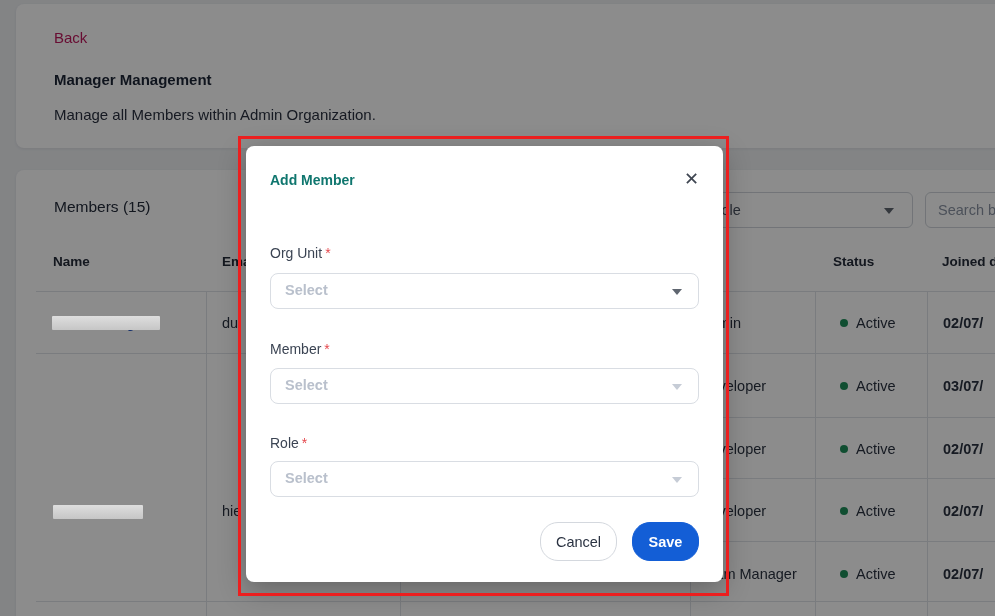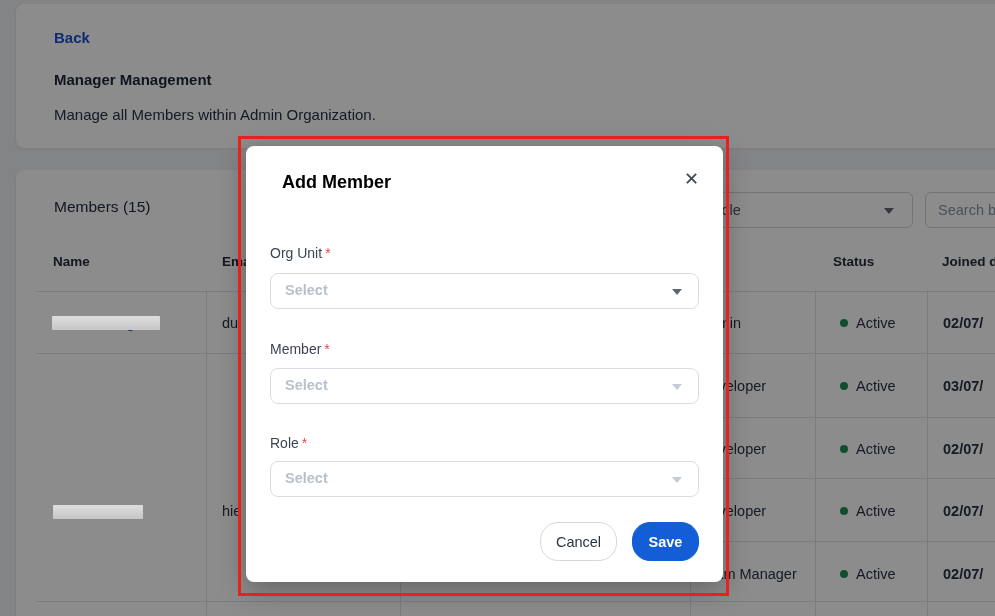--- a/index.html
+++ b/index.html
@@ -4,21 +4,21 @@
 <style>
   * { margin:0; padding:0; box-sizing:border-box; }
   html,body { background:#e9ebee; }
   body { font-family:"Liberation Sans", sans-serif; }
   #root { position:relative; width:995px; height:616px; overflow:hidden; background:#eef0f3; }
 
   .card { position:absolute; background:#ffffff; border-radius:8px; box-shadow:0 1px 3px rgba(20,30,50,.08); }
   #header-card { left:16px; top:4px; width:994px; height:144px; }
   #members-card { left:16px; top:170px; width:994px; height:460px; }
 
-  .back-link { position:absolute; left:38px; top:25px; font-size:15px; font-weight:700; color:#1d4ed8; cursor:pointer; }
+  .back-link { position:absolute; left:38px; top:25px; font-size:15px; font-weight:400; color:#be185d; cursor:pointer; }
   .page-title { position:absolute; left:38px; top:67px; font-size:15px; font-weight:700; color:#1c2536; }
   .page-subtitle { position:absolute; left:38px; top:102px; font-size:15px; color:#2a3140; }
 
   .panel-title { position:absolute; left:38px; top:28px; font-size:15.5px; font-weight:500; color:#232b3a; }
 
   
   .filter-select { position:absolute; left:584px; top:22px; width:313px; height:36px; border:1px solid #cfd4da; border-radius:6px; background:#fff; }
   .filter-select .val { position:absolute; left:110px; top:9px; font-size:14.5px; color:#4a5160; }
   .chev { position:absolute; width:0; height:0; border-left:5px solid transparent; border-right:5px solid transparent; border-top:6px solid #5f6670; }
   .filter-select .chev { right:18px; top:15px; }
@@ -43,21 +43,21 @@
   
   #overlay { position:absolute; inset:0; background:rgba(0,0,0,0.45); z-index:10; }
 
   
   .redact { position:absolute; background:linear-gradient(#dedede,#c6c6c6); border-radius:1px; z-index:20; }
   #redact-1 { left:52px; top:316px; width:108px; height:14px; }
   #redact-2 { left:53px; top:505px; width:90px; height:14px; }
 
   
   #modal { position:absolute; left:246px; top:146px; width:477px; height:436px; background:#fff; border-radius:8px; box-shadow:0 8px 28px rgba(0,0,0,.28); z-index:30; }
-  .modal-title { position:absolute; left:24px; top:26px; font-size:18px; font-weight:700; color:#000000;margin-left:12px; }
+  .modal-title { position:absolute; left:24px; top:26px; font-size:14px; font-weight:700; color:#0f766e; }
   .modal-close { position:absolute; right:24px; top:24px; font-size:18px; font-weight:400; color:#3f4652; cursor:pointer; line-height:1; }
   .fld-label { position:absolute; left:24px; font-size:14px; color:#3b4453; }
   .req { color:#e5484d; margin-left:3px; }
   .sel { position:absolute; left:24px; width:429px; height:36px; border:1px solid #d9dde3; border-radius:8px; background:#fff; cursor:pointer;font-weight:bold; }
   .sel .ph { position:absolute; left:14px; top:8px; font-size:14.5px; color:#b9c0cc; }
   .sel .chev { right:16px; top:15px; }
   .sel .chev.light { border-top-color:#c6ccd6; }
   #lbl-1 { top:99px; } #sel-1 { top:127px; }
   #lbl-2 { top:195px; } #sel-2 { top:222px; }
   #lbl-3 { top:289px; } #sel-3 { top:315px; }

